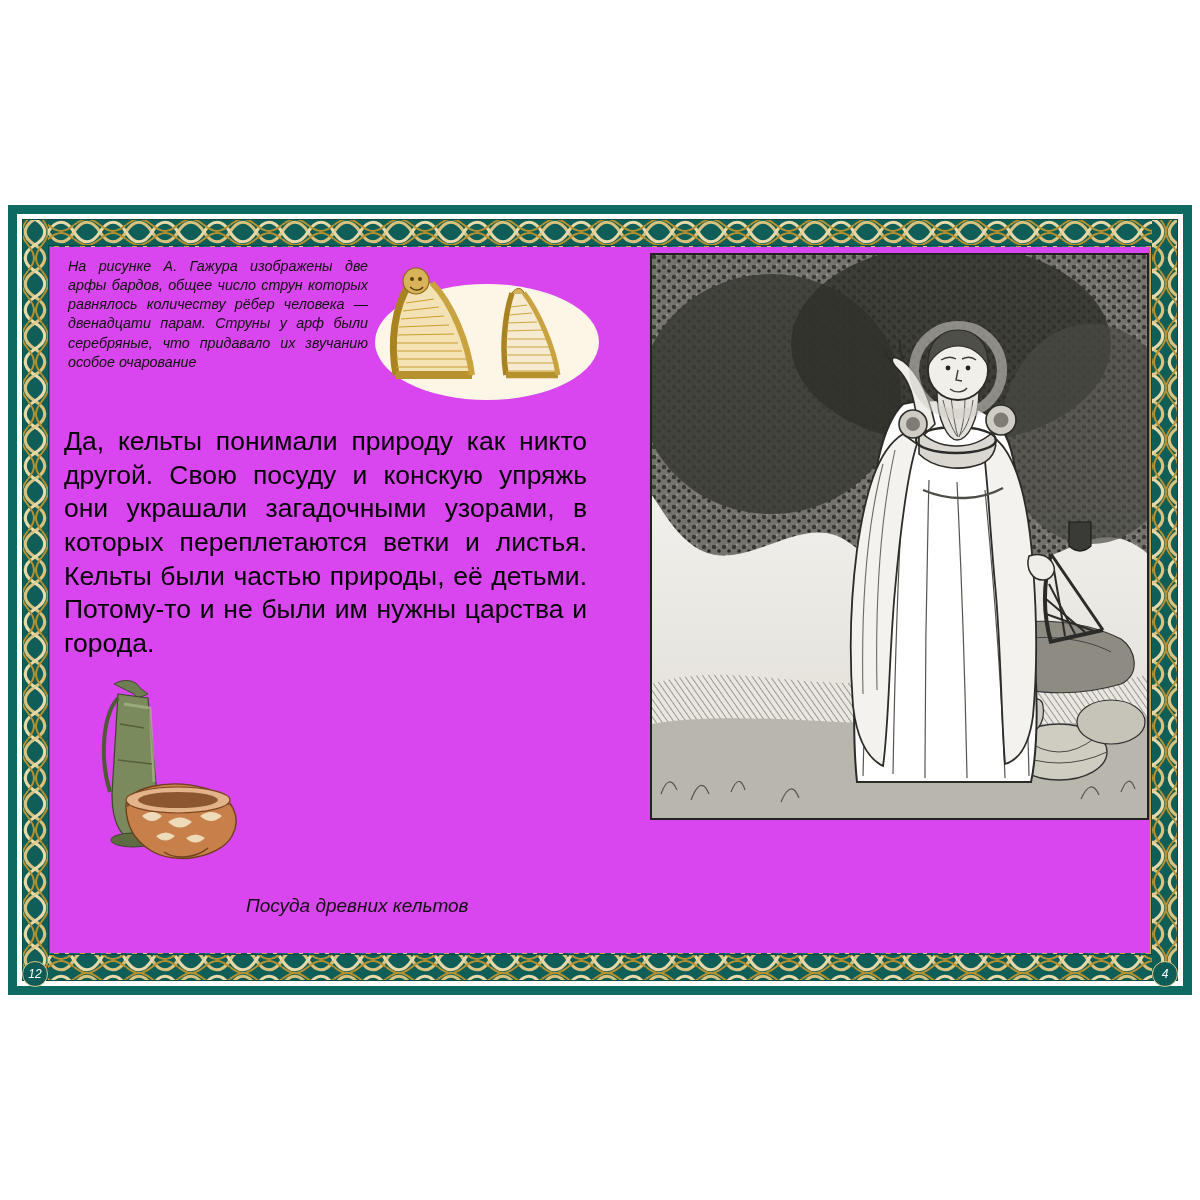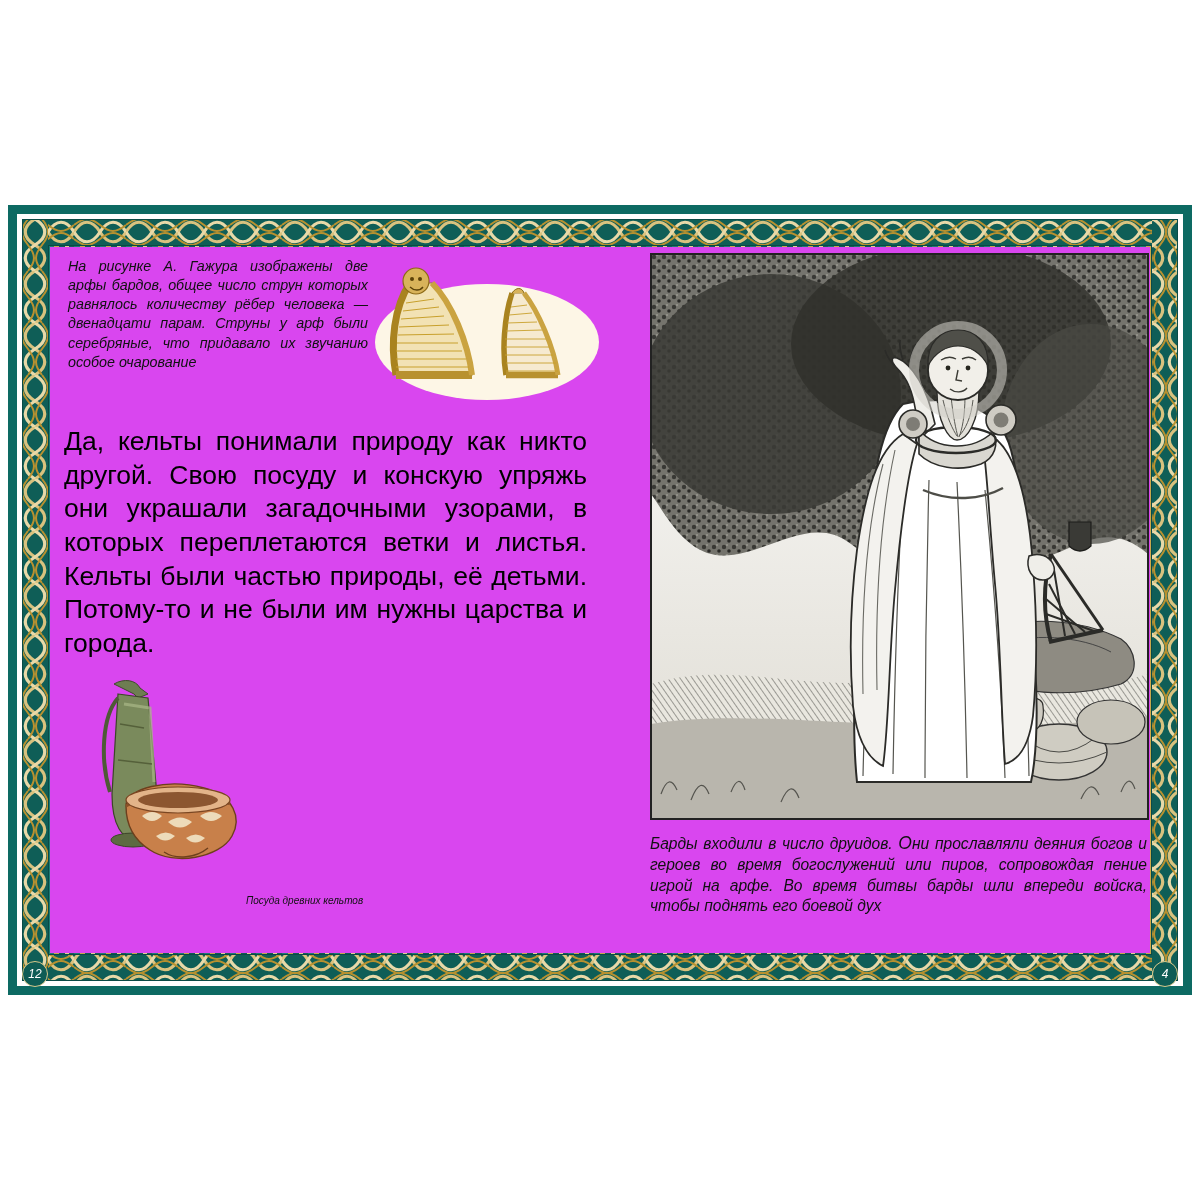--- a/index.html
+++ b/index.html
@@ -122,21 +122,21 @@
     margin: 4px 8px 0 0;
     position: relative;
   }
 
   #pottery-caption {
     position: absolute;
     left: 196px;
     top: 648px;
     width: 300px;
     font-style: italic;
-    font-size: 10px;
+    font-size: 19px;
     color: #111;
   }
 
   
   #engraving-frame {
     position: absolute;
     left: 0;
     top: 6px;
     width: 497px;
     height: 565px;
@@ -423,19 +423,18 @@
             <path d="M40,546 q10,-26 18,-6"></path>
             <path d="M80,538 q8,-20 14,-2"></path>
             <path d="M130,548 q10,-24 18,-4"></path>
             <path d="M430,545 q10,-22 18,-4"></path>
             <path d="M470,538 q8,-20 14,-3"></path>
           </g>
           <rect x="0.5" y="0.5" width="496" height="564" fill="none" stroke="#222" stroke-width="1"></rect>
         </svg>
       </div>
 
-      <div id="right-caption"><span>Барды входили в число друидов. </span><span class="dropcap">О</span><span>ни прославляли деяния богов и героев во время богослужений или пиров, сопровождая пение игрой на арфе. Во время битвы барды шли впереди войска, чтобы поднять его боевой дух</span></div>
     </div>
   </div>
 
   <div class="page-number" id="page-number-left">12</div>
   <div class="page-number" id="page-number-right">4</div>
 </div>
 
 </body></html>

